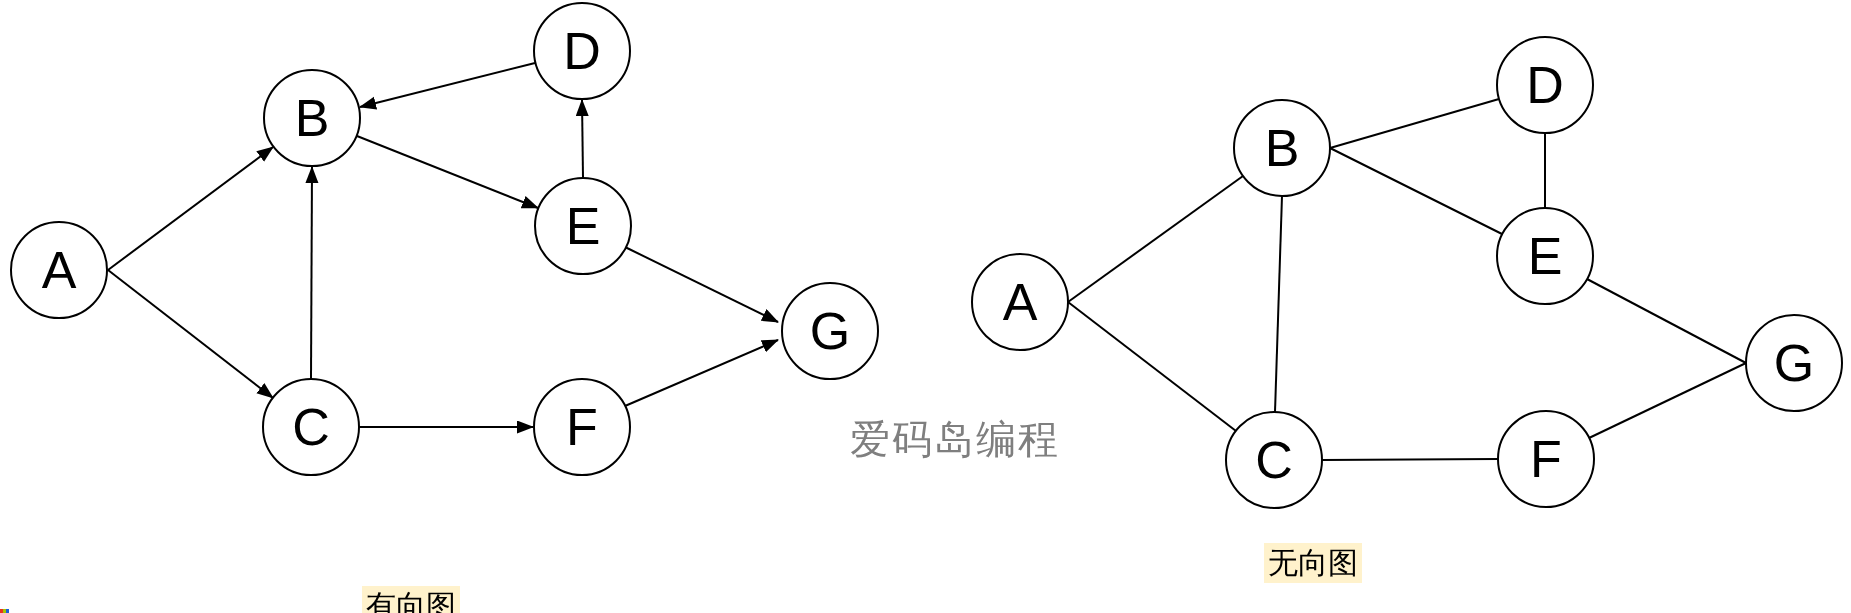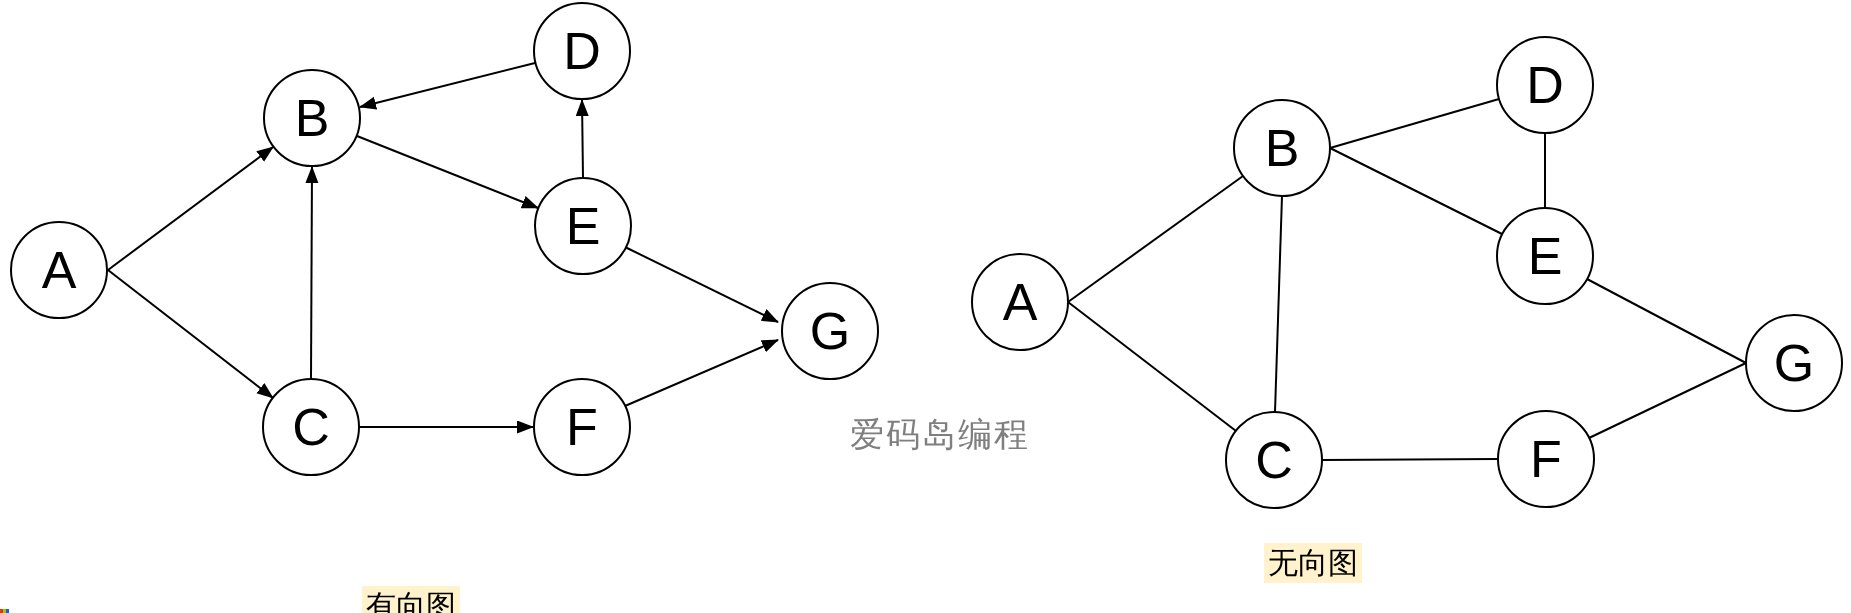--- a/index.html
+++ b/index.html
@@ -24,21 +24,21 @@
     position: absolute;
     display: flex;
     align-items: center;
     justify-content: center;
     font-size: 30px;
     color: #000000;
     white-space: nowrap;
   }
   .watermark {
     position: absolute;
-    font-size: 34px;
+    font-size: 40px;
     letter-spacing: 2px;
     white-space: nowrap;
     user-select: none;
   }
   .corner-mark {
     position: absolute;
     left: 0;
     bottom: 0;
     display: flex;
     height: 4px;

